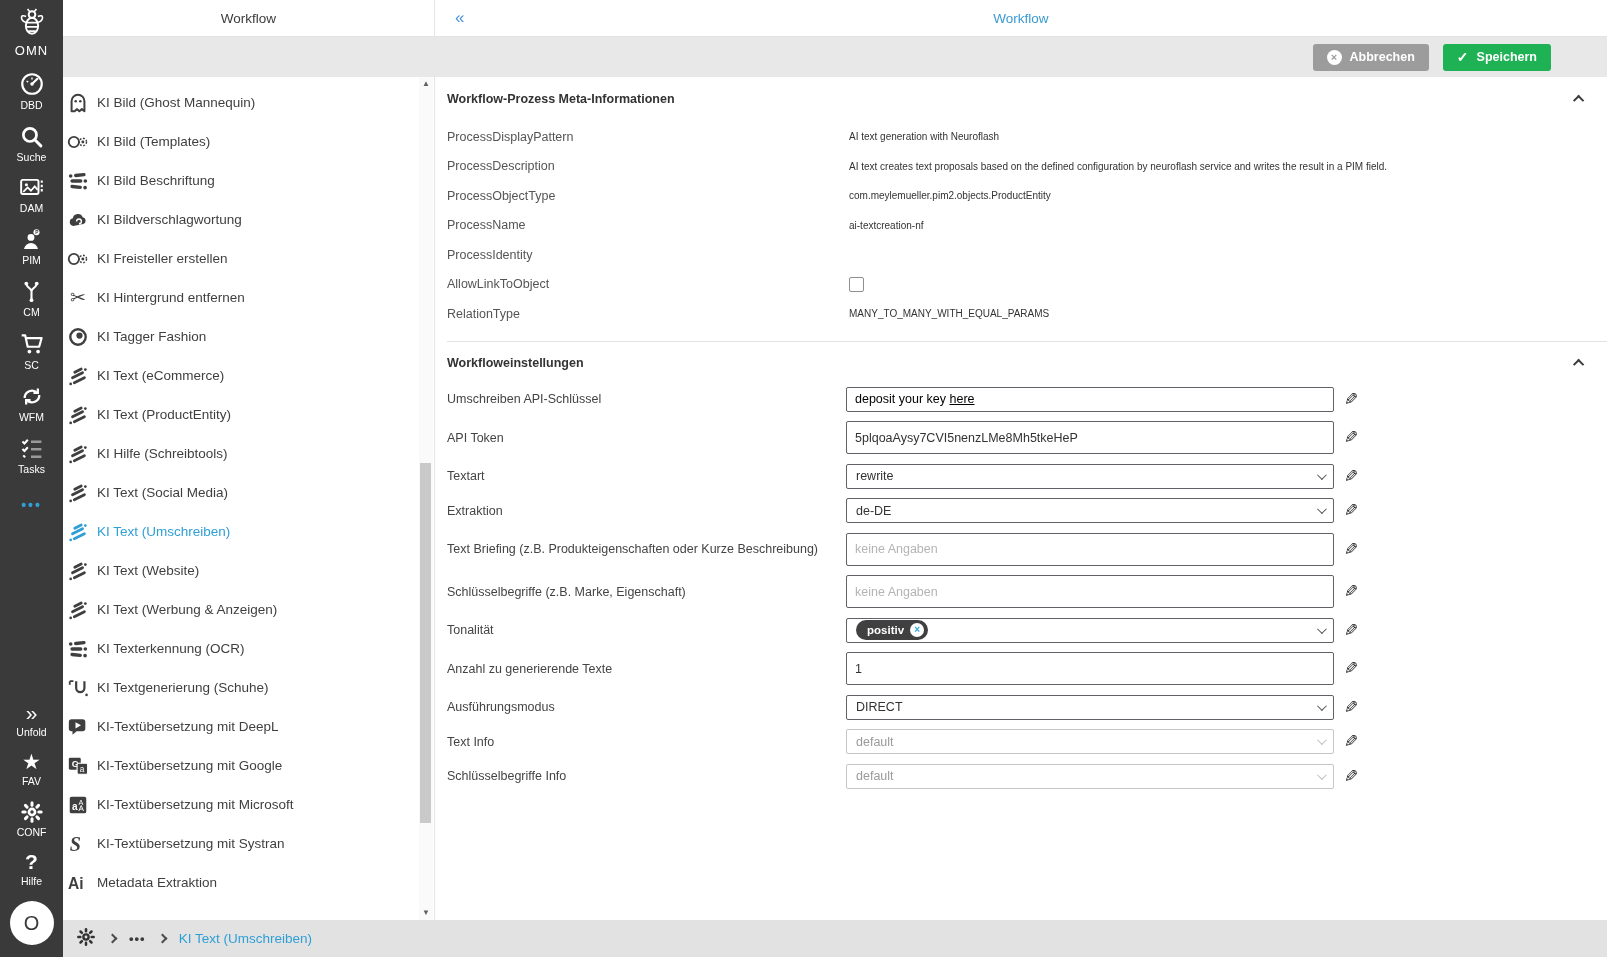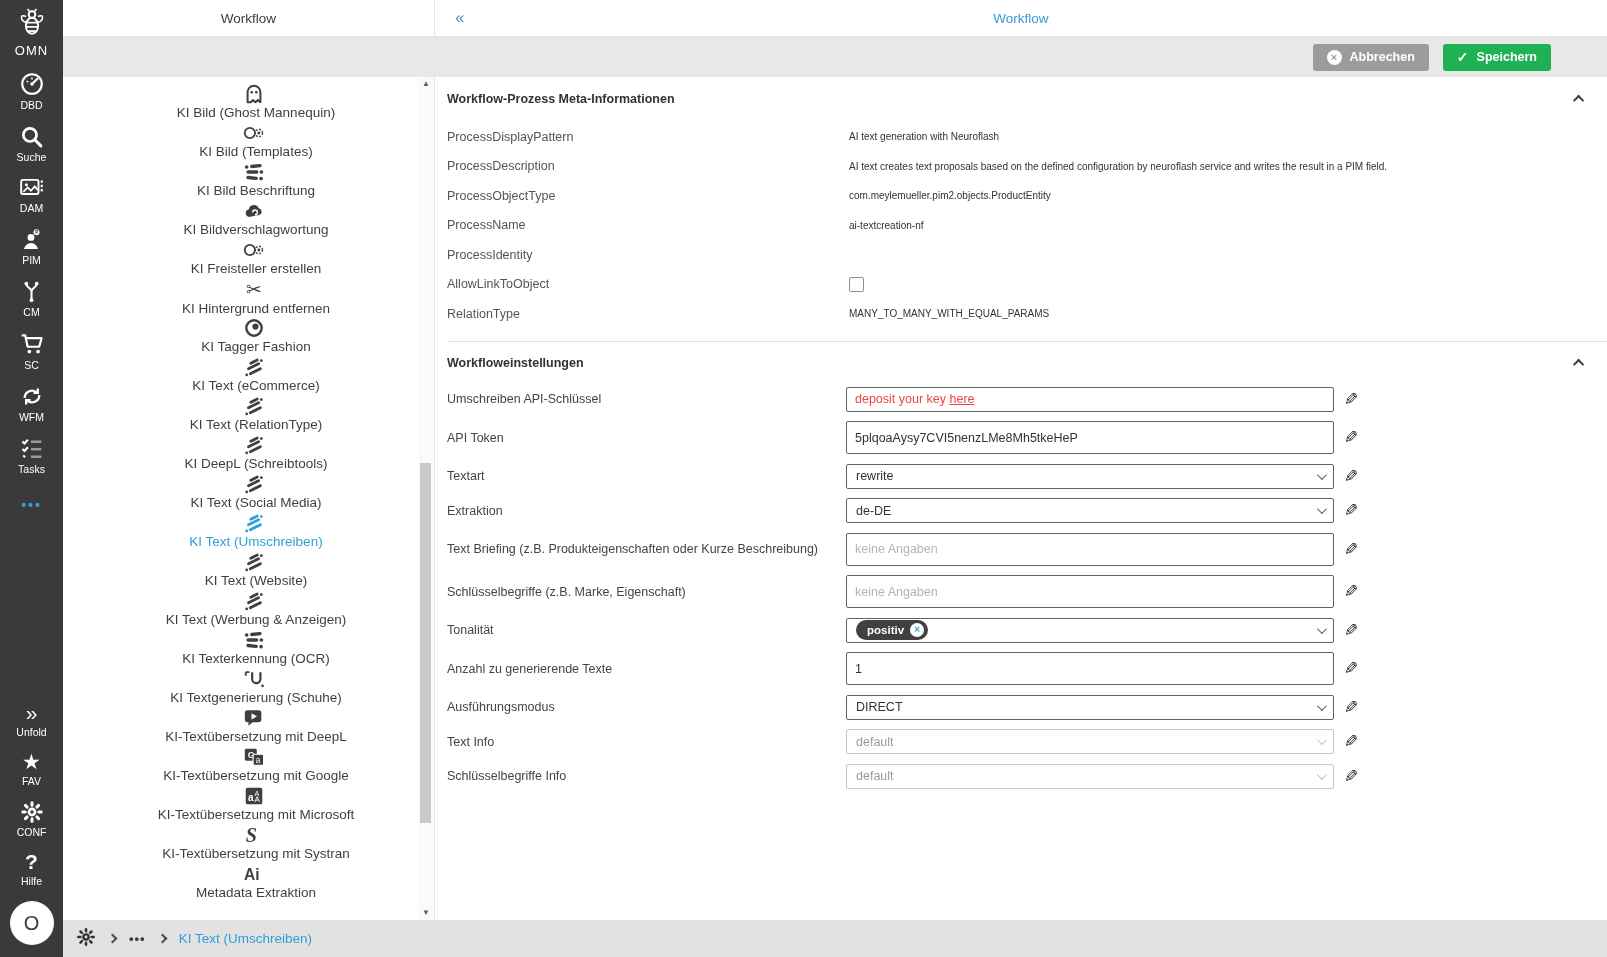--- a/index.html
+++ b/index.html
@@ -21,21 +21,21 @@
   
   #right { flex:1; display:flex; flex-direction:column; min-width:0; }
   #panels { flex:1; display:flex; min-height:0; }
 
   
   #listpanel { width:372px; flex-shrink:0; display:flex; flex-direction:column; border-right:1px solid #e6e6e6; }
   .panel-header { height:37px; display:flex; align-items:center; justify-content:center; font-size:13.5px; color:#3c3c3c; border-bottom:1px solid #e3e3e3; flex-shrink:0; }
   .gray-band { height:40px; background:#e8e8e8; flex-shrink:0; }
   #wf-list { flex:1; position:relative; overflow:hidden; padding-top:6px; }
   #wf-list ul { list-style:none; }
-  #wf-list li { height:39px; display:flex; align-items:center; padding-left:15px; color:#3f3f3f; font-size:13.5px; cursor:pointer;flex-direction:column; }
+  #wf-list li { height:39px; display:flex; align-items:center; color:#3f3f3f; font-size:13.5px; cursor:pointer; }
   #wf-list li.selected { color:#2f9fd6; }
   .li-ico { width:30px; display:flex; justify-content:center; align-items:center; flex-shrink:0; margin-right:4px; }
   .li-icon { width:22px; height:22px; }
   .glyph-icon { font-size:19px; }
 
   
   .vscroll { position:absolute; top:0; right:1px; bottom:0; width:14px; background:#fafafa; display:flex; flex-direction:column; align-items:center; }
   .vscroll .arr { font-size:8px; color:#606060; height:14px; line-height:14px; cursor:pointer; }
   .vscroll .track { flex:1; width:100%; position:relative; }
   .vscroll .thumb { position:absolute; top:372px; left:1px; width:11px; height:360px; background:#c9c9c9; cursor:pointer; }
@@ -64,21 +64,21 @@
   .checkbox { width:15px; height:15px; border:1.5px solid #8f8f8f; border-radius:2px; background:#fff; cursor:pointer; display:inline-block; }
 
   .divider { border-top:1px solid #e2e2e2; margin:12px 0 0; margin-right:0; }
   .settings-head { margin-top:14px; }
   .form-rows { margin-top:17px; }
   .form-row { display:flex; align-items:center; margin-bottom:9.5px; }
   .form-label { width:399px; flex-shrink:0; font-size:12.5px; color:#444; padding-right:12px; }
   .ctrl { width:488px; flex-shrink:0; }
   input.tbox { width:488px; height:33px; border:1px solid #5f6368; border-radius:2px; padding:0 8px; font-size:12.5px; color:#333; font-family:inherit; background:#fff; }
   input.tbox::placeholder { color:#b4b4b4; }
-  .tbox-div { width:488px; height:25px; border:1px solid #5f6368; border-radius:2px; padding:0 8px; font-size:12.5px; color:#ef4444; background:#fff; display:flex; align-items:center; white-space:pre; }
+  .tbox-div { width:488px; height:25px; border:1px solid #5f6368; border-radius:2px; padding:0 8px; font-size:12.5px; color:#000000; background:#fff; display:flex; align-items:center; white-space:pre; }
   .tbox-div .link { text-decoration:underline; cursor:pointer; }
   .select { width:488px; height:25px; border:1px solid #5f6368; border-radius:2px; padding:0 9px; font-size:12.5px; color:#333; background:#fff; display:flex; align-items:center; justify-content:space-between; cursor:pointer; }
   .select.disabled { border-color:#c6c6c6; color:#9a9a9a; cursor:default; }
   .sel-caret { width:7px; height:7px; border-right:1.6px solid #555; border-bottom:1.6px solid #555; transform:rotate(45deg) translateY(-2px); }
   .select.disabled .sel-caret { border-color:#bdbdbd; }
   .tag { height:20px; border-radius:11px; background:#404040; color:#fff; font-size:11.5px; font-weight:bold; display:inline-flex; align-items:center; gap:6px; padding:0 4px 0 11px; }
   .tag-x { width:14px; height:14px; border-radius:50%; background:#fff; color:#29a8df; font-size:10px; line-height:14px; text-align:center; font-weight:bold; cursor:pointer; }
   .pencil { margin-left:10px; font-size:17px; color:#222; cursor:pointer; transform:scaleX(-1); display:inline-block; }
 
   
@@ -319,33 +319,33 @@
           <li>
               <span class="li-ico">
                 <svg class="li-icon" viewBox="0 0 24 24">
                   <circle cx="20" cy="5" r="1.5" fill="currentColor"></circle>
                   <path d="M8.5 8 L15.5 4.4" stroke="currentColor" stroke-width="3" stroke-linecap="round"></path>
                   <path d="M6 14 L17 8.4" stroke="currentColor" stroke-width="3" stroke-linecap="round"></path>
                   <path d="M8 19.4 L19 13.8" stroke="currentColor" stroke-width="3" stroke-linecap="round"></path>
                   <circle cx="4" cy="20.6" r="1.5" fill="currentColor"></circle>
                 </svg>
               </span>
-              <span>KI Text (RelationType)</span>
+              <span>KI Text (ProductEntity)</span>
             </li>
           <li>
               <span class="li-ico">
                 <svg class="li-icon" viewBox="0 0 24 24">
                   <circle cx="20" cy="5" r="1.5" fill="currentColor"></circle>
                   <path d="M8.5 8 L15.5 4.4" stroke="currentColor" stroke-width="3" stroke-linecap="round"></path>
                   <path d="M6 14 L17 8.4" stroke="currentColor" stroke-width="3" stroke-linecap="round"></path>
                   <path d="M8 19.4 L19 13.8" stroke="currentColor" stroke-width="3" stroke-linecap="round"></path>
                   <circle cx="4" cy="20.6" r="1.5" fill="currentColor"></circle>
                 </svg>
               </span>
-              <span>KI DeepL (Schreibtools)</span>
+              <span>KI Hilfe (Schreibtools)</span>
             </li>
           <li>
               <span class="li-ico">
                 <svg class="li-icon" viewBox="0 0 24 24">
                   <circle cx="20" cy="5" r="1.5" fill="currentColor"></circle>
                   <path d="M8.5 8 L15.5 4.4" stroke="currentColor" stroke-width="3" stroke-linecap="round"></path>
                   <path d="M6 14 L17 8.4" stroke="currentColor" stroke-width="3" stroke-linecap="round"></path>
                   <path d="M8 19.4 L19 13.8" stroke="currentColor" stroke-width="3" stroke-linecap="round"></path>
                   <circle cx="4" cy="20.6" r="1.5" fill="currentColor"></circle>
                 </svg>

